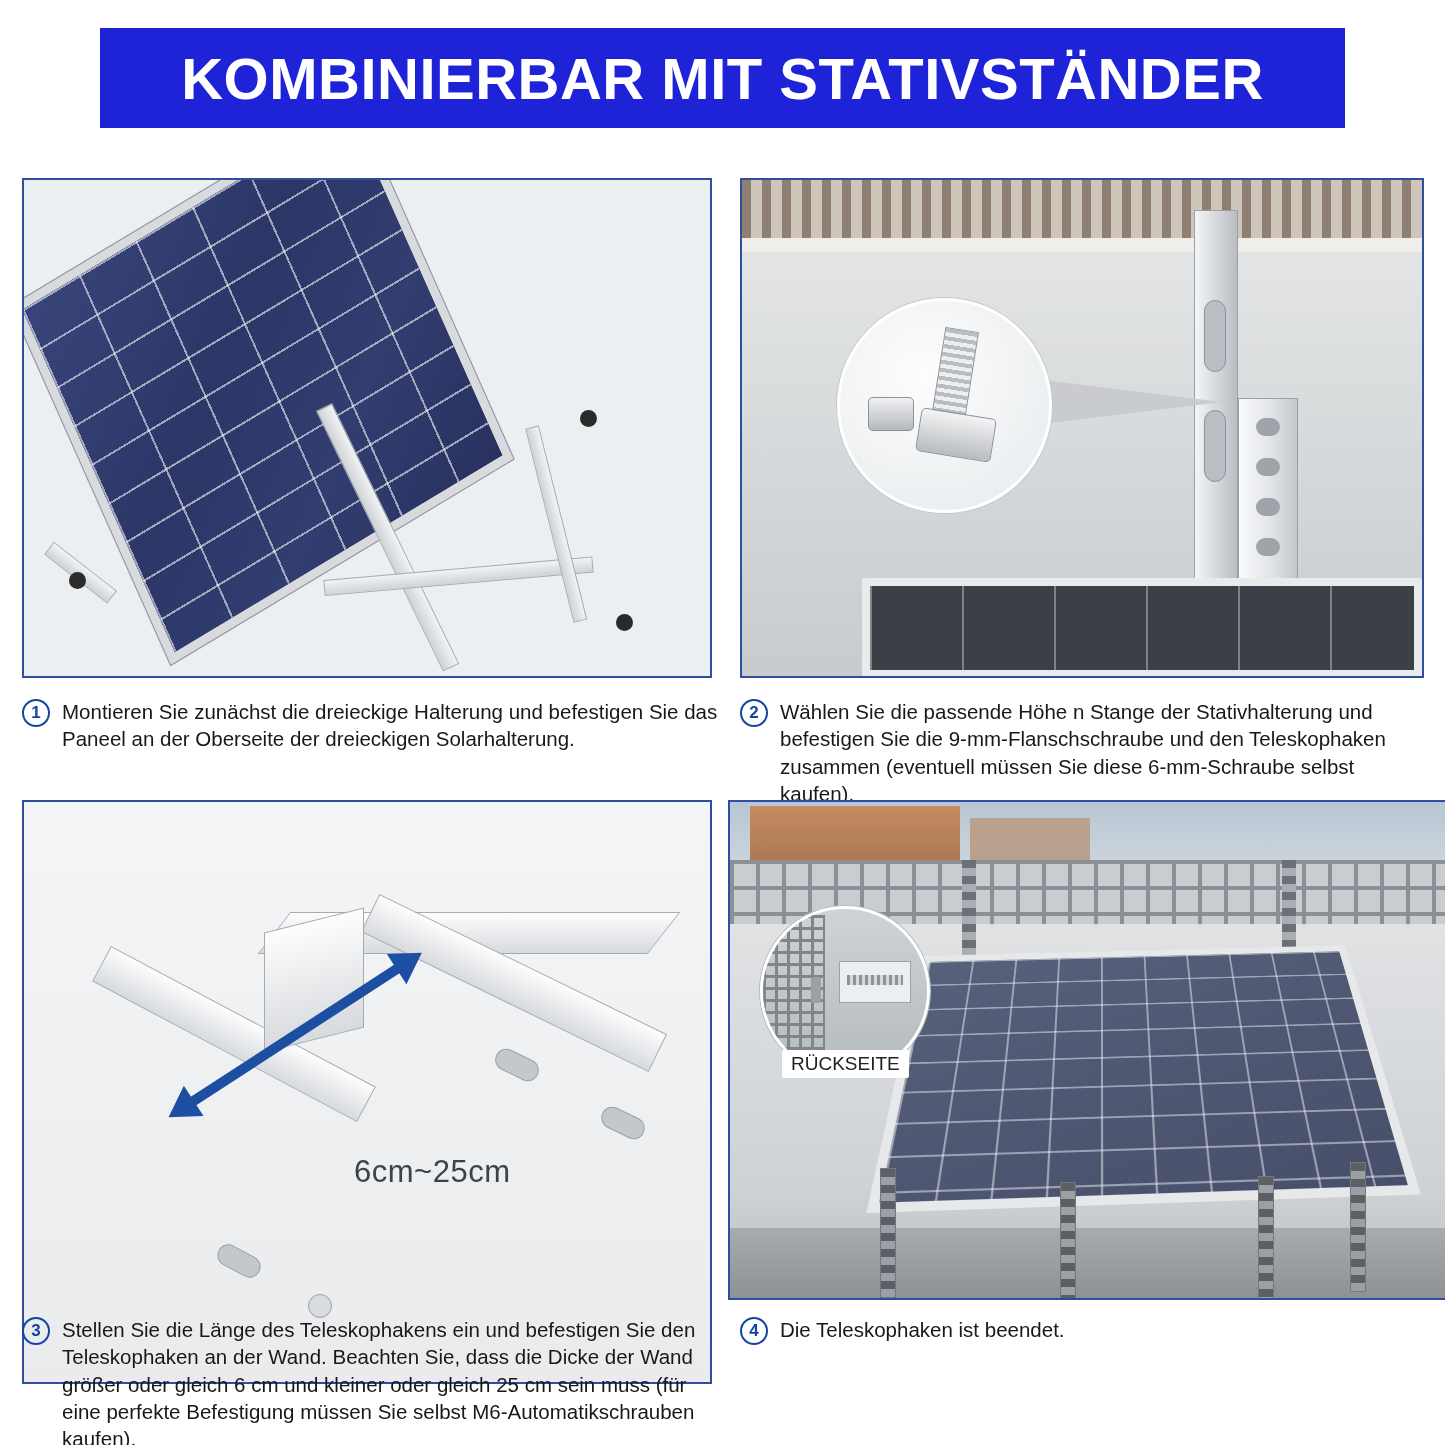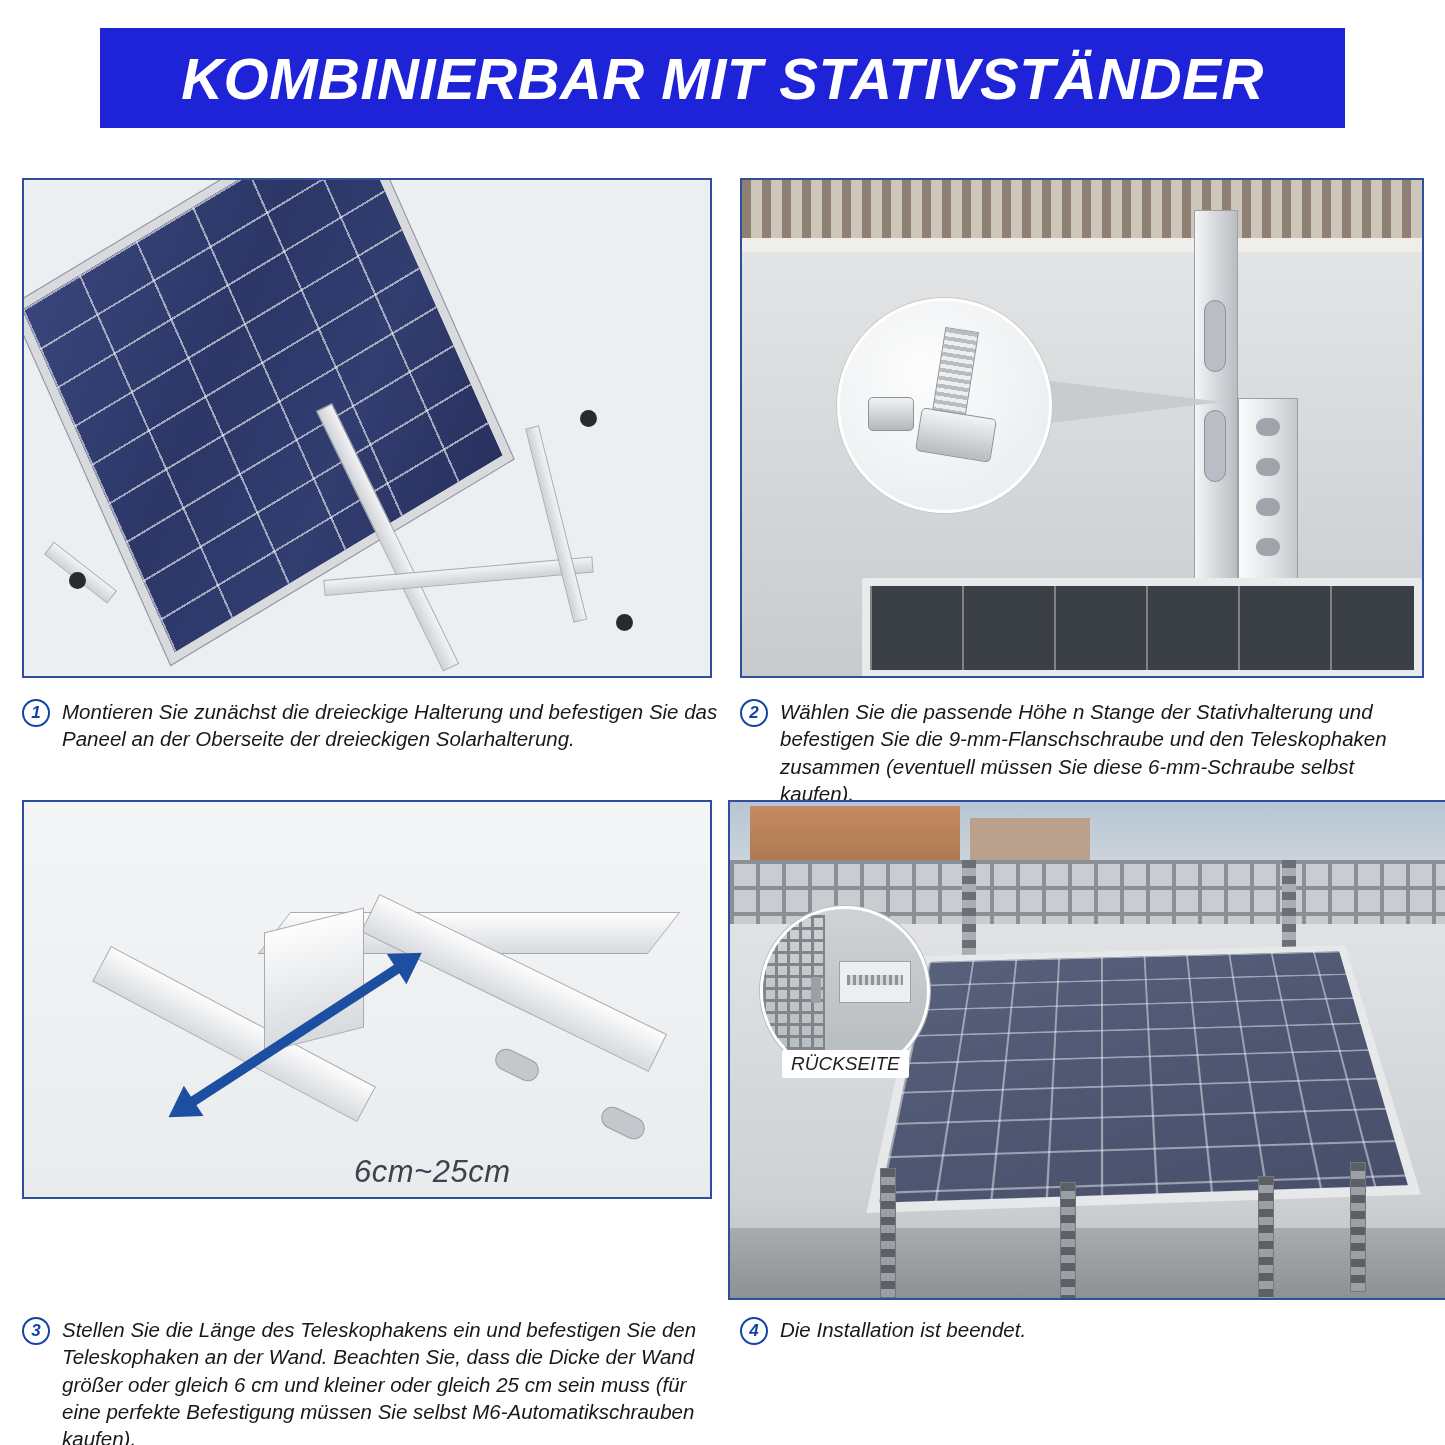--- a/index.html
+++ b/index.html
@@ -7,21 +7,20 @@
     margin: 0; padding: 0;
     width: 1445px; height: 1445px;
     background: #ffffff;
     font-family: "Liberation Sans", sans-serif;
   }
   .page {
     position: relative;
     width: 1445px; height: 1445px;
     background: #ffffff;
     overflow: hidden;
-    font-style: italic;
   }
 
   
   .banner {
     position: absolute;
     left: 100px; top: 28px;
     width: 1245px; height: 100px;
     background: #1f23d8;
     display: flex;
     align-items: center;
@@ -37,21 +36,21 @@
 
   
   .panel {
     position: absolute;
     border: 2px solid #2f4f9e;
     background: #f2f4f6;
     overflow: hidden;
   }
   .panel.p1 { left: 22px;  top: 178px; width: 690px; height: 500px; }
   .panel.p2 { left: 740px; top: 178px; width: 684px; height: 500px; }
-  .panel.p3 { left: 22px;  top: 800px; width: 690px; height: 399px; }
+  .panel.p3 { left: 22px;  top: 800px; width: 690px; height: 584px; }
   .panel.p4 { left: 728px; top: 800px; width: 812px; height: 500px; }
 
   
   .caption {
     position: absolute;
     display: flex;
     align-items: flex-start;
     gap: 12px;
   }
   .caption.c1 { left: 22px;  top: 698px; width: 700px; }
@@ -351,16 +350,16 @@
     <div class="rueckseite-label">RÜCKSEITE</div>
   </div>
 
   <div class="caption c3">
     <div class="step-badge">3</div>
     <div class="caption-text">Stellen Sie die Länge des Teleskophakens ein und befestigen Sie den Teleskophaken an der Wand. Beachten Sie, dass die Dicke der Wand größer oder gleich 6 cm und kleiner oder gleich 25 cm sein muss (für eine perfekte Befestigung müssen Sie selbst M6-Automatikschrauben kaufen).</div>
   </div>
 
   <div class="caption c4">
     <div class="step-badge">4</div>
-    <div class="caption-text">Die Installation ist beendet.</div>
+    <div class="caption-text">Die Teleskophaken ist beendet.</div>
   </div>
 
 </div>
 
 </body></html>

